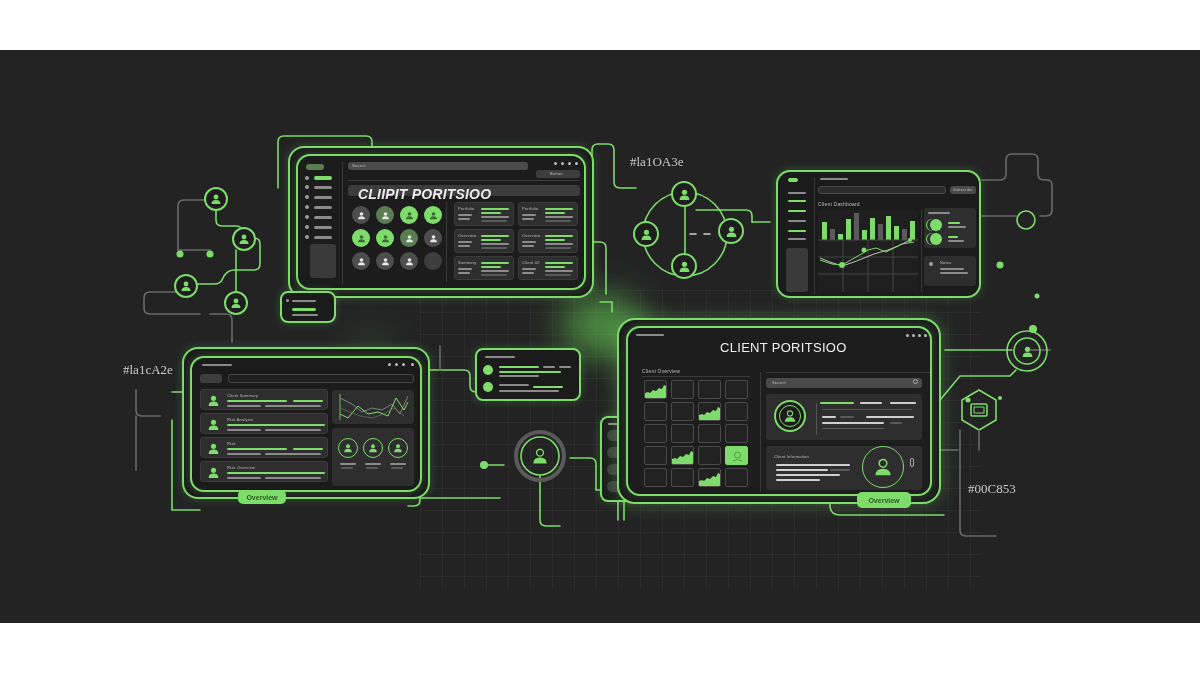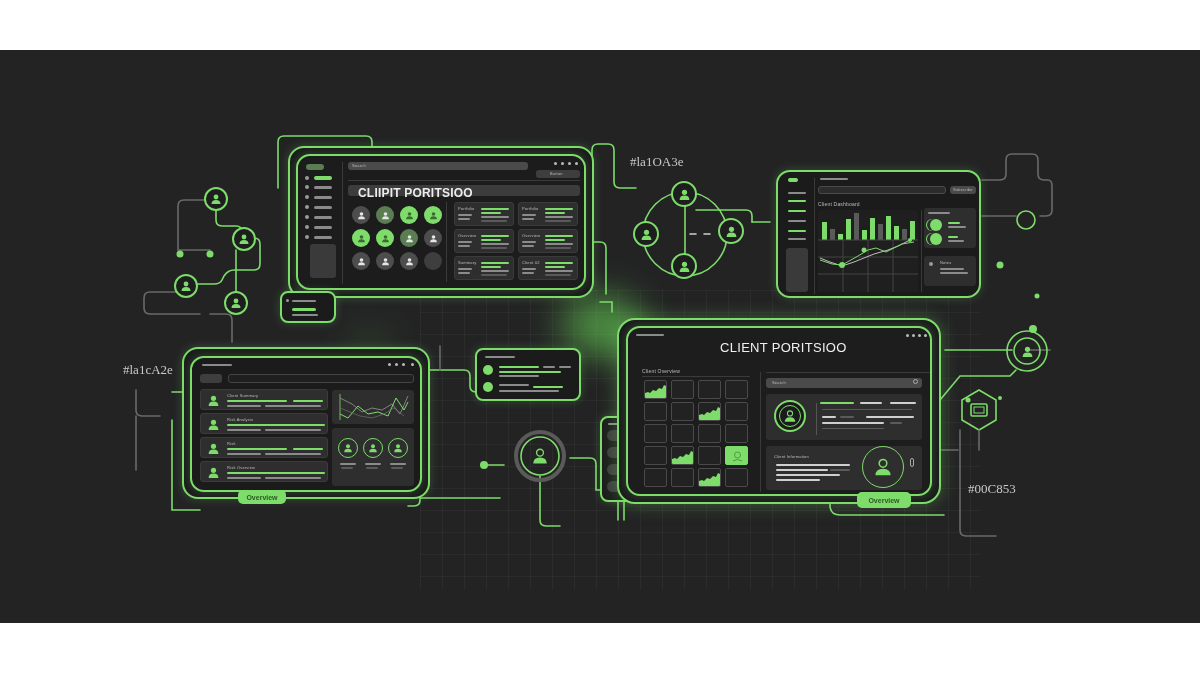--- a/index.html
+++ b/index.html
@@ -222,21 +222,21 @@
     <div class="dot" style="left:256px;top:6px;width:3px;height:3px;background:#bbb;"></div>
     <div class="dot" style="left:263px;top:6px;width:3px;height:3px;background:#bbb;"></div>
     <div class="dot" style="left:270px;top:6px;width:3px;height:3px;background:#bbb;"></div>
     <div class="dot" style="left:277px;top:6px;width:3px;height:3px;background:#bbb;"></div>
     <div class="blk" style="left:238px;top:14px;width:44px;height:8px;background:#3e3e3f;">
       <span class="tiny" style="left:14px;top:1px;font-size:4px;">Button</span>
     </div>
     <div style="position:absolute;left:50px;top:24px;width:232px;height:1px;background:#3a3a3a;"></div>
 
     <div class="blk" style="left:50px;top:29px;width:232px;height:11px;background:#3c3c3d;">
-      <span style="position:absolute;left:10px;top:1px;font-size:12px;color:#ececec;font-weight:bold;letter-spacing:0.2px;">CLIIPIT PORITSIOO</span>
+      <span style="position:absolute;left:10px;top:1px;font-size:14px;color:#ececec;font-weight:bold;letter-spacing:0.2px;font-style:italic;">CLIIPIT PORITSIOO</span>
     </div>
 
     <div id="tl-avatars">
         <div class="avatar" style="left: 54px; top: 50px; width: 18px; height: 18px; background: rgb(77, 77, 78);">
           <svg width="9" height="9" viewBox="0 0 12 12">
             <circle cx="6" cy="4" r="2.4" fill="#e6e6e6"></circle>
             <path d="M1.5 11 Q1.5 7 6 7 Q10.5 7 10.5 11 Z" fill="#e6e6e6"></path>
           </svg>
         </div>
         <div class="avatar" style="left: 78px; top: 50px; width: 18px; height: 18px; background: rgb(90, 125, 82);">

